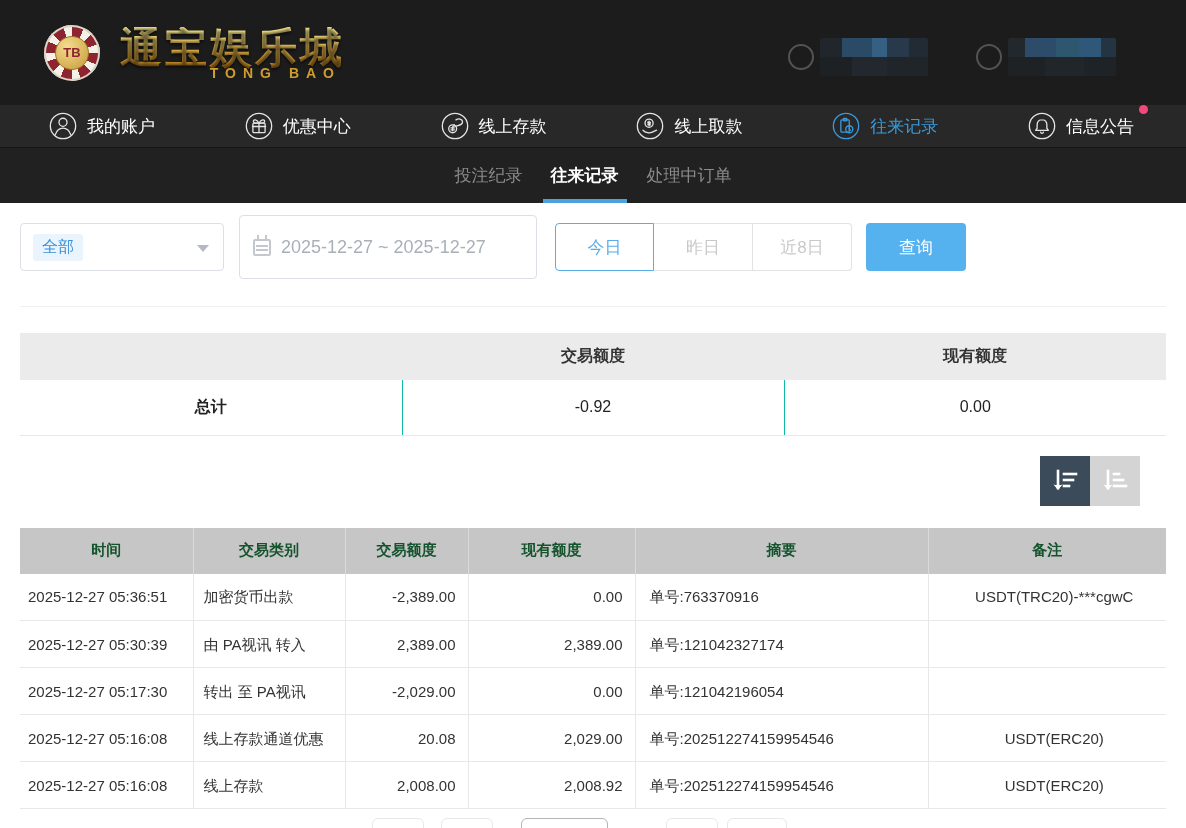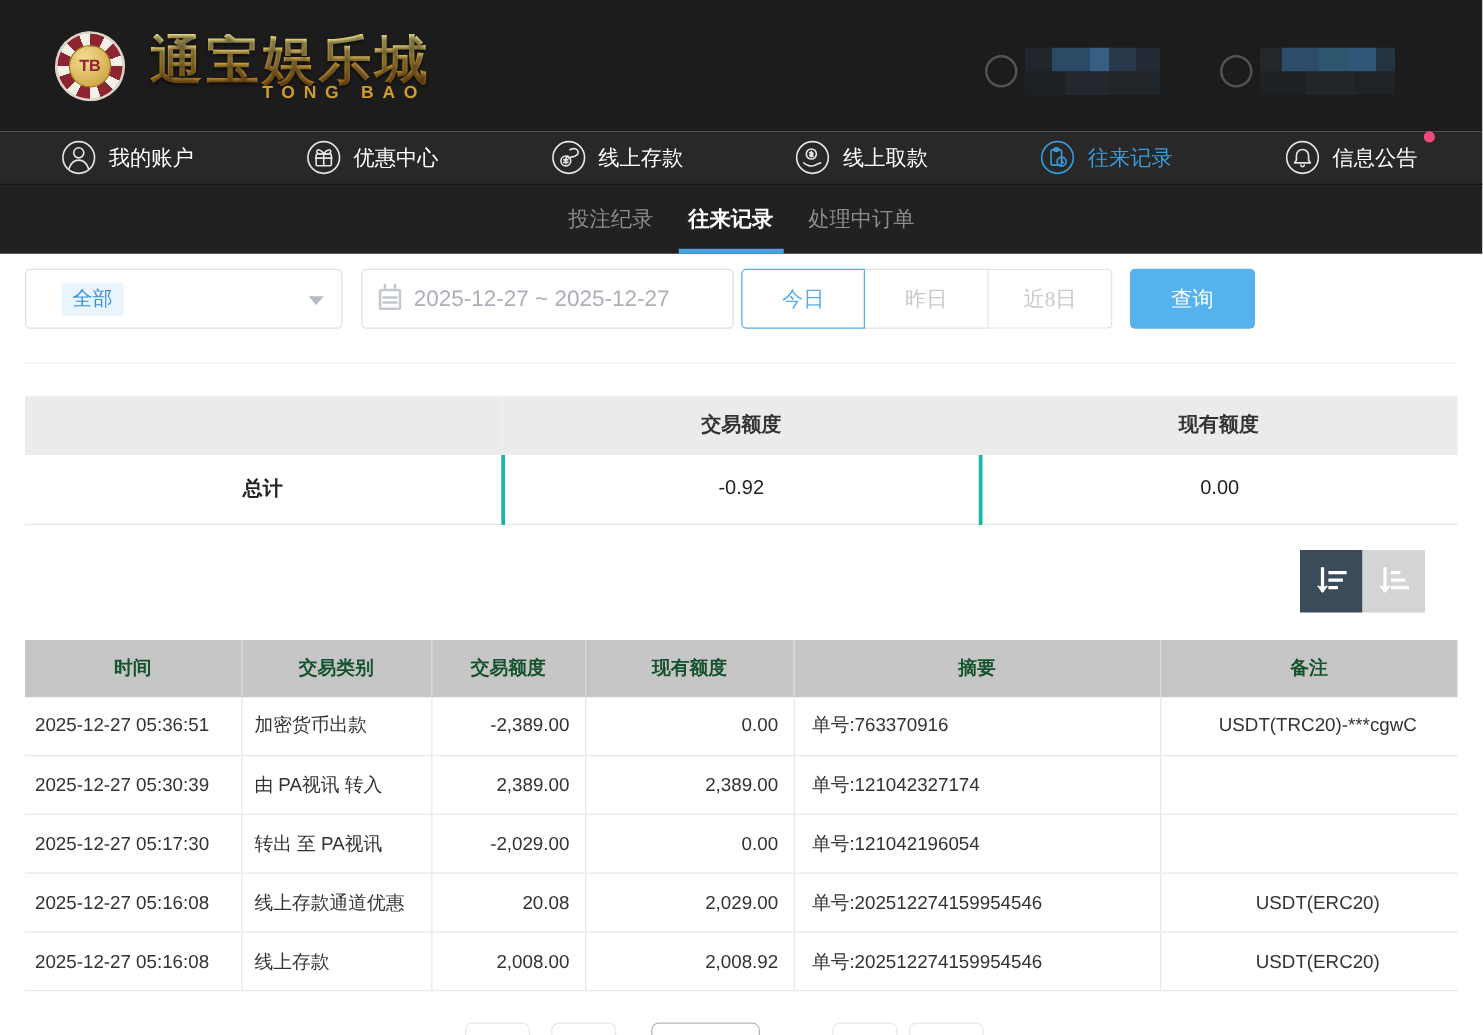--- a/index.html
+++ b/index.html
@@ -56,55 +56,55 @@
     justify-content:center; gap:20px; }
   .subtab { position:relative; height:55px; display:flex; align-items:center;
     color:#8c8c8c; font-size:17px; cursor:pointer; padding:0 4px; }
   .subtab.active { color:#fff; font-weight:bold; }
   .subtab.active::after { content:""; position:absolute; left:-4px; right:-4px;
     bottom:0; height:4px; background:#4aa3e0; }
 
   
   .filters { display:flex; align-items:center; margin:12px 20px 0 20px;
     padding-bottom:27px; border-bottom:1px solid #f0f0f0; }
-  .select-box { position:relative; width:254px; height:48px; border:1px solid #dcdfe6;
-    border-radius:4px; display:flex; align-items:center; padding-left:28px;
+  .select-box { position:relative; width:204px; height:48px; border:1px solid #dcdfe6;
+    border-radius:4px; display:flex; align-items:center; padding-left:12px;
     cursor:pointer; background:#fff; }
   .select-chip { background:#eaf4fd; color:#3a8fd9; font-size:16px;
     padding:3px 9px; border-radius:3px; }
   .chevron { position:absolute; right:14px; top:21px; width:0; height:0;
     border-left:6px solid transparent; border-right:6px solid transparent;
     border-top:7px solid #b4b9c2; }
-  .date-box { display:flex; align-items:center; gap:10px; width:298px; height:48px;
+  .date-box { display:flex; align-items:center; gap:10px; width:298px; height:64px;
     border:1px solid #dcdfe6; border-radius:4px; margin-left:15px; padding-left:13px;
     color:#aab0b8; font-size:18px; cursor:text; background:#fff; }
   .cal-icon { width:18px; height:17px; position:relative; border:2px solid #c3c7ce;
     border-radius:2px; }
   .cal-icon::before { content:""; position:absolute; left:2px; top:-6px; width:2px;
     height:4px; background:#c3c7ce; box-shadow:8px 0 0 #c3c7ce; }
   .cal-icon::after { content:""; position:absolute; left:1px; top:4px; width:12px;
     height:2px; background:#c3c7ce; box-shadow:0 4px 0 #c3c7ce; }
-  .quick-group { display:flex; margin-left:6px; }
+  .quick-group { display:flex; margin-left:18px; }
   .quick-btn { width:99px; height:48px; background:#fff; font-size:17px;
     border:1px solid #e2e2e2; color:#c9c9c9; cursor:pointer; }
   .quick-btn:first-child { border-radius:4px 0 0 4px; }
   .quick-btn:last-child { border-radius:0 4px 4px 0; border-left:none; }
-  .quick-btn + .quick-btn { border-left:none;font-family:Liberation Serif, serif; }
+  .quick-btn + .quick-btn { border-left:none; }
   .quick-btn.active { border:1px solid #58ade8; color:#58ade8; }
   .query-btn { width:100px; height:48px; margin-left:14px; background:#55b2ee;
     color:#fff; font-size:17px; border:none; border-radius:4px; cursor:pointer; }
 
   
   .summary { width:1146px; margin:26px 20px 0 20px; border-collapse:collapse;
     table-layout:fixed; }
   .summary thead td { height:47px; background:#ebebeb; font-weight:bold;
     color:#333; font-size:16px; text-align:center; }
   .summary tbody td { height:55px; background:#fff; color:#222; font-size:16px;
     text-align:center; border-bottom:1px solid #e8e8e8; }
-  .summary tbody td + td { border-left:3px solid #14b8a6; }
+  .summary tbody td + td { border-left:1px solid #14b8a6; }
   .summary tbody td:first-child { font-weight:bold; }
 
   
   .sort-row { display:flex; justify-content:flex-end; margin:20px 46px 0 0; }
   .sort-btn { width:50px; height:50px; border:none; cursor:pointer;
     display:flex; align-items:center; justify-content:center; }
   .sort-btn.dark { background:#3c4b59; }
   .sort-btn.light { background:#d4d4d4; }
   .sort-btn svg { width:30px; height:30px; }
 

